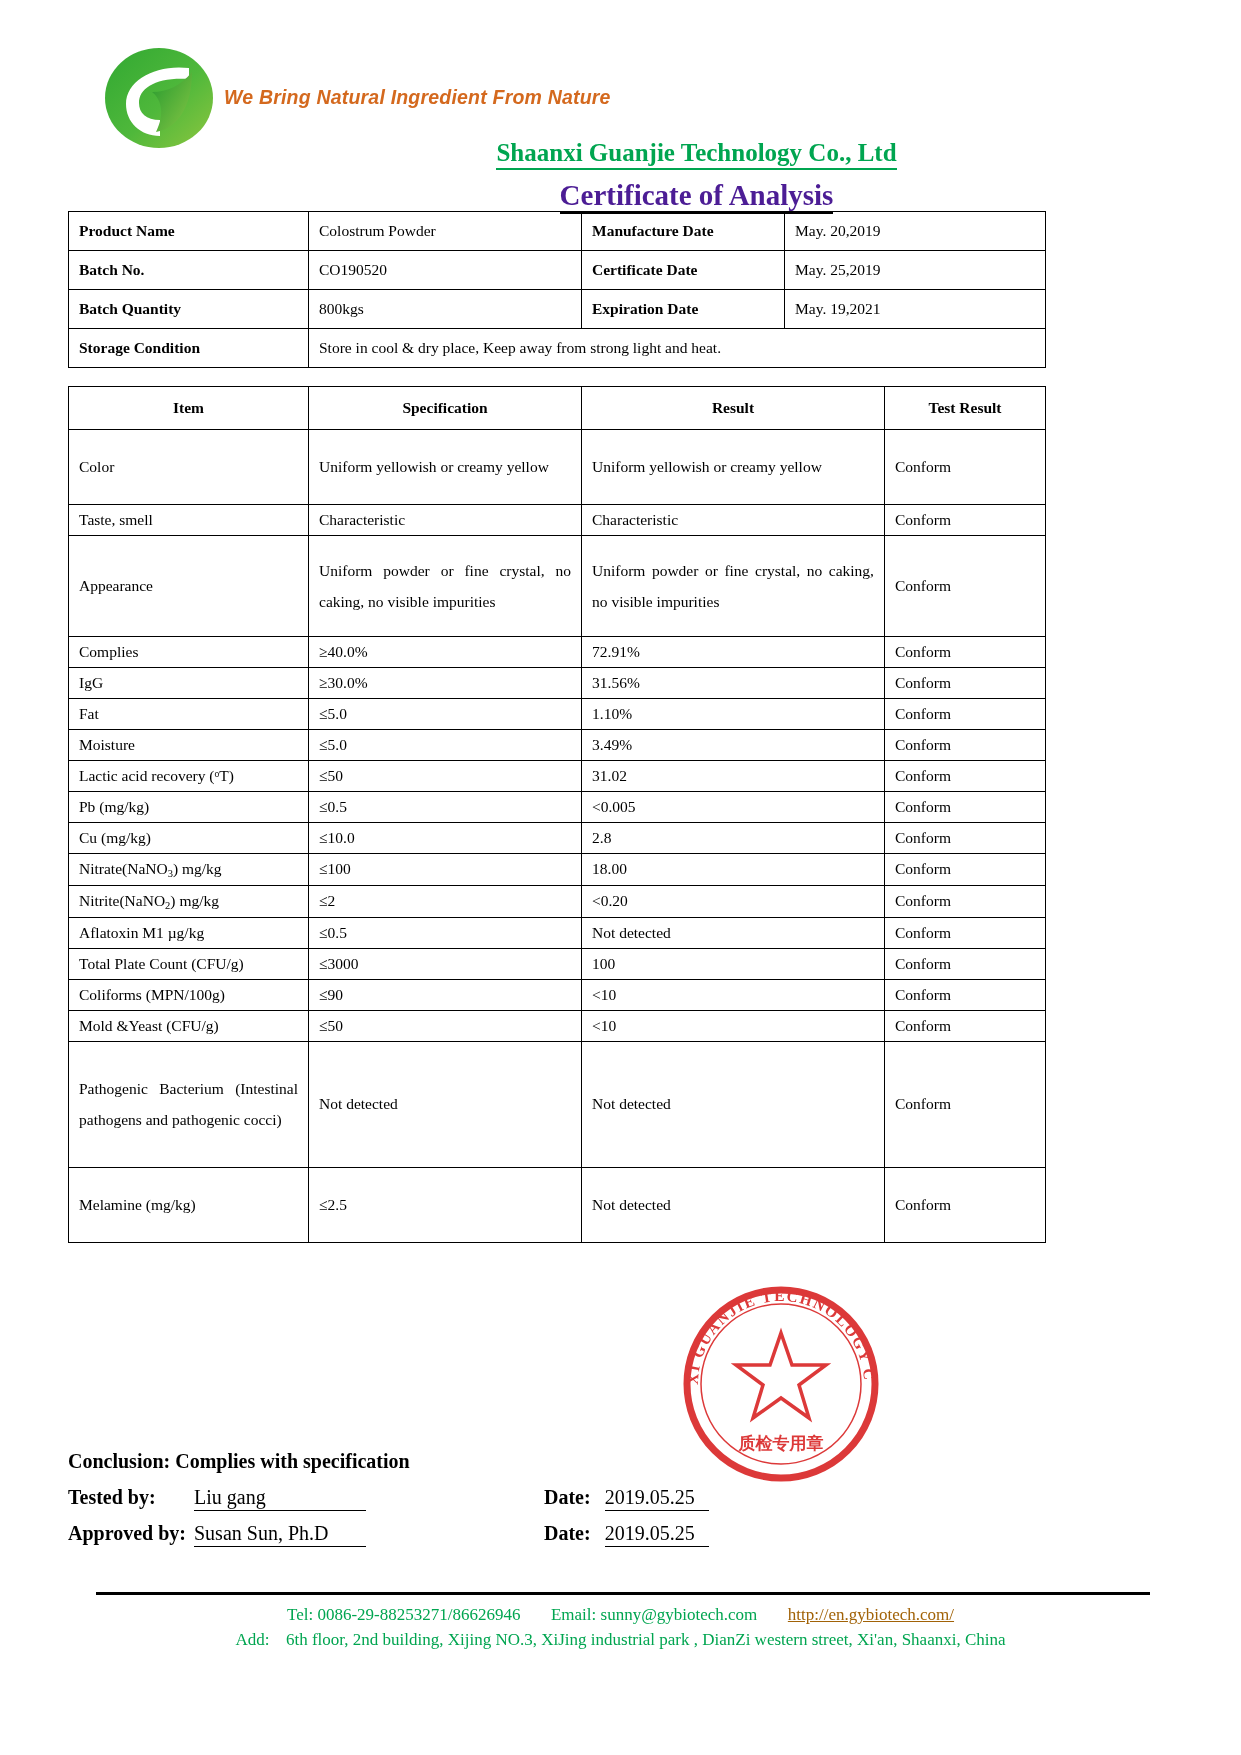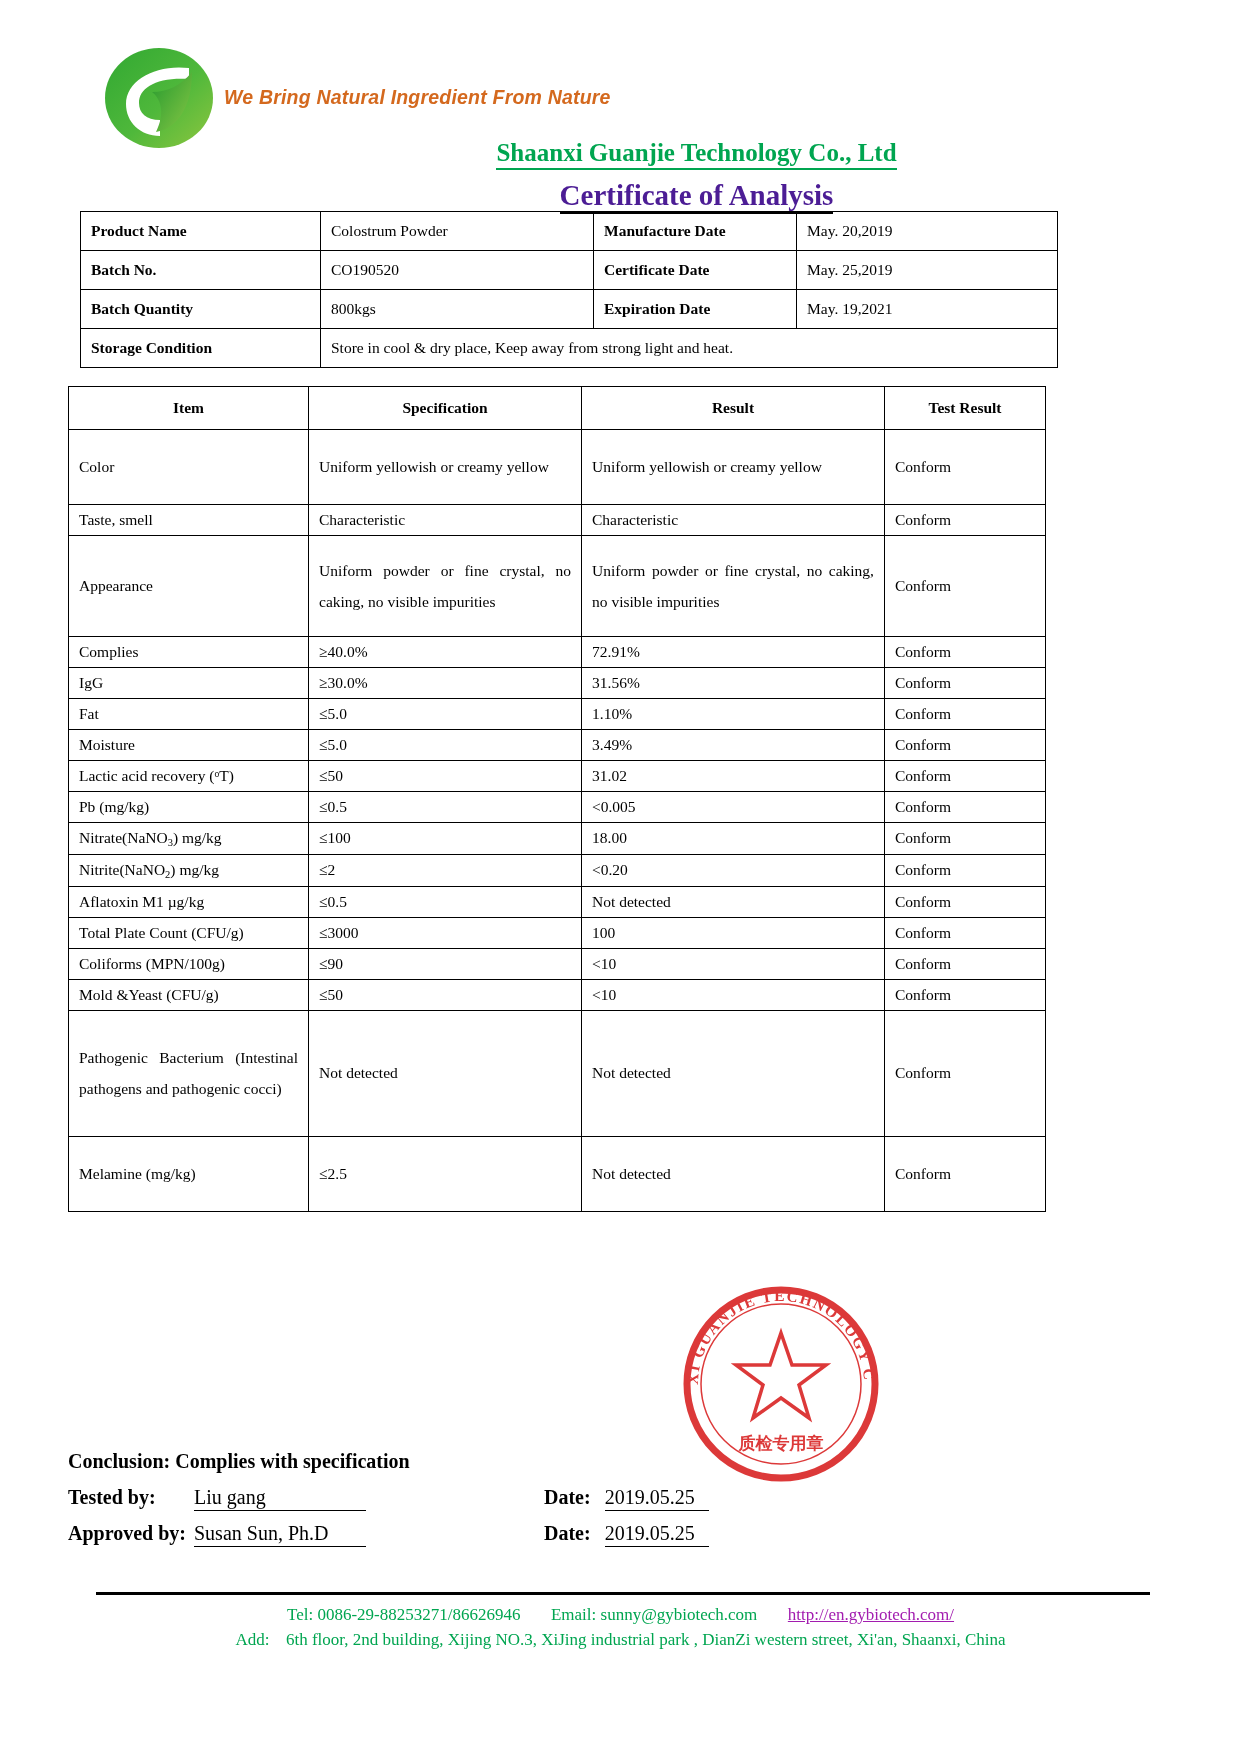--- a/index.html
+++ b/index.html
@@ -96,21 +96,21 @@
     border: 1.4px solid #000;
     padding: 6px 10px;
     vertical-align: middle;
     text-align: left;
     font-weight: normal;
   }
 
   
   #info-table {
     position: absolute;
-    left: 80px;
+    left: 68px;
     top: 211px;
     width: 977px;
   }
   #info-table td { height: 26px; }
   #info-table .lbl {
     font-weight: bold;
     font-size: 15.5px;
   }
 
   
@@ -204,21 +204,21 @@
     left: 0;
     top: 1600px;
     width: 1241px;
     text-align: center;
     color: #00A550;
     font-size: 17px;
     font-family: "Liberation Serif", serif;
   }
   .footer-line { margin: 5px 0; }
   .footer a, .footer .url {
-    color: #a21caf;
+    color: #a16207;
     text-decoration: underline;
   }
   .gap { display: inline-block; width: 22px; }
 </style>
 </head>
 <body>
 
 <div class="page">
 
   <div class="header">
@@ -343,20 +343,26 @@
         <td>31.02</td>
         <td>Conform</td>
       </tr>
       <tr>
         <td>Pb (mg/kg)</td>
         <td>≤0.5</td>
         <td>&lt;0.005</td>
         <td>Conform</td>
       </tr>
       <tr>
+        <td>Cu (mg/kg)</td>
+        <td>≤10.0</td>
+        <td>2.8</td>
+        <td>Conform</td>
+      </tr>
+      <tr>
         <td>Nitrate(NaNO<sub>3</sub>) mg/kg</td>
         <td>≤100</td>
         <td>18.00</td>
         <td>Conform</td>
       </tr>
       <tr>
         <td>Nitrite(NaNO<sub>2</sub>) mg/kg</td>
         <td>≤2</td>
         <td>&lt;0.20</td>
         <td>Conform</td>

